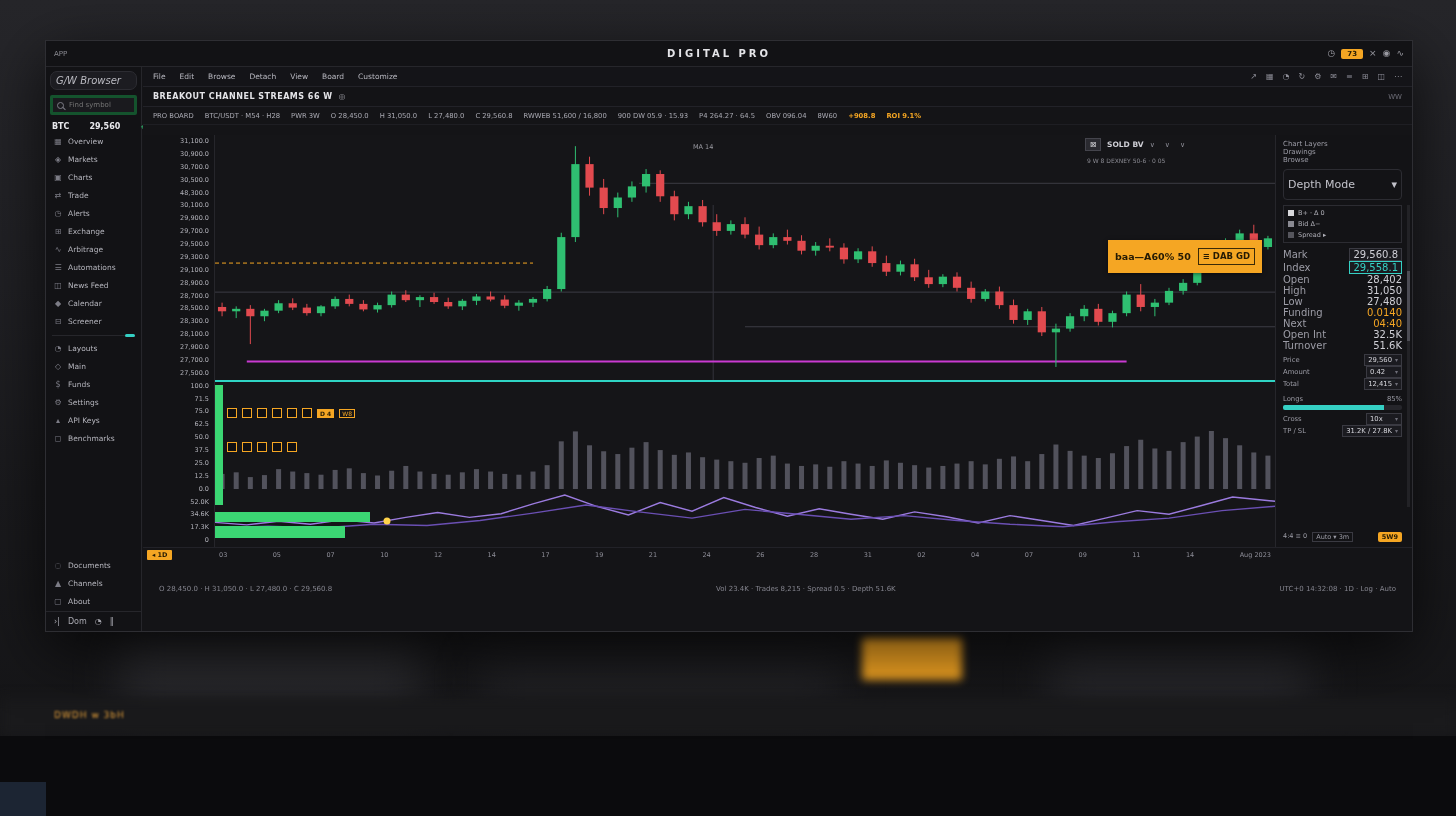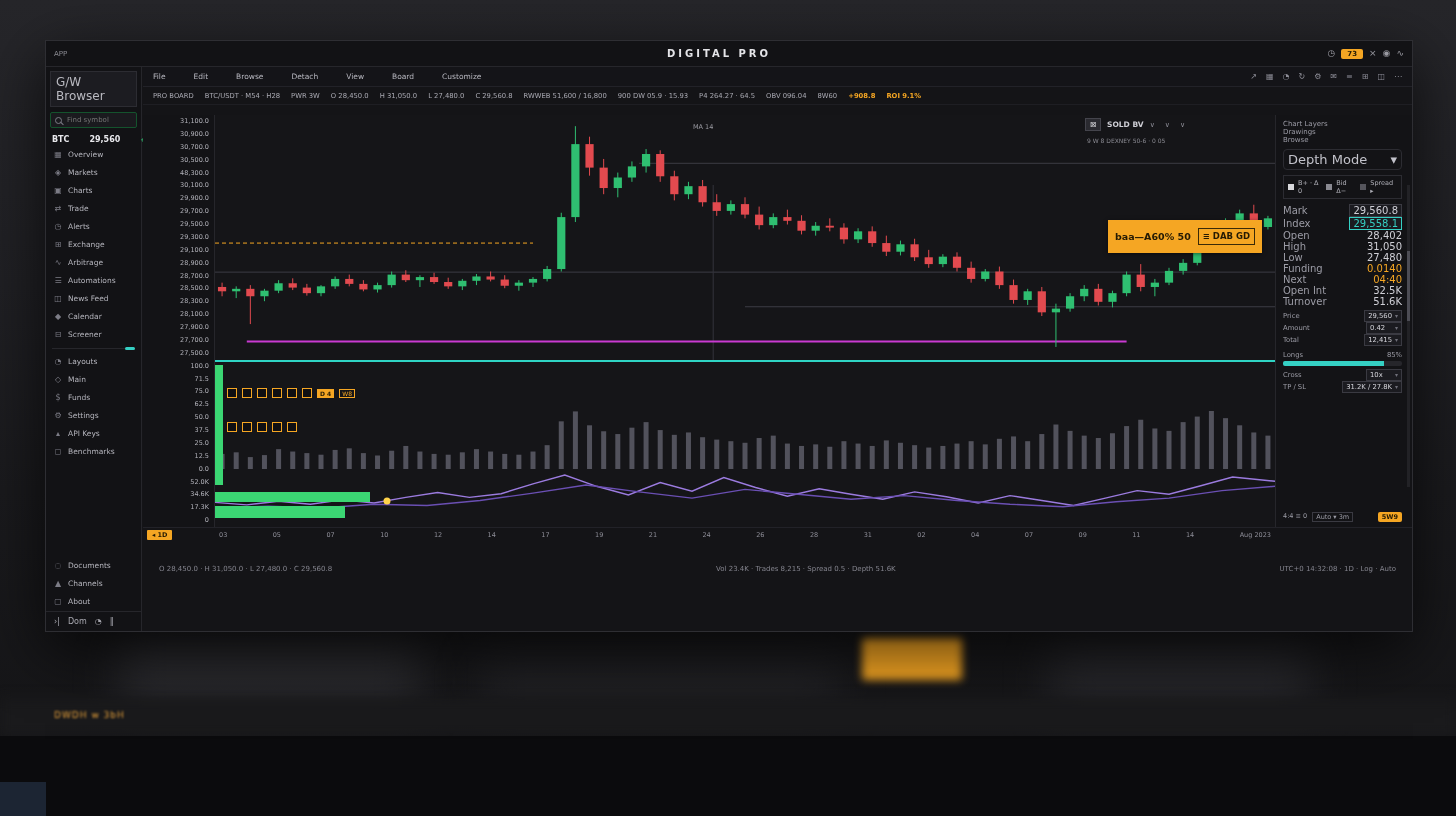--- a/index.html
+++ b/index.html
@@ -27,22 +27,22 @@
   .titlebar{position:absolute;top:0;left:0;right:0;height:26px;background:#121215;border-bottom:1px solid var(--line);
     display:flex;align-items:center;}
   .tb-left{font-size:7px;color:var(--txt-dim);padding-left:8px;width:110px;}
   .tb-title{flex:1;text-align:center;font-size:10px;letter-spacing:3px;color:#e4e4e8;font-weight:bold;text-transform:uppercase;}
   .tb-right{width:130px;display:flex;gap:6px;justify-content:flex-end;align-items:center;padding-right:8px;}
   .tb-icon{font-size:9px;color:#9a9aa2;cursor:pointer;line-height:1;}
   .tb-badge{background:var(--orange);color:#241a04;font-size:7px;font-weight:bold;padding:1px 6px;border-radius:2px;cursor:pointer;}
   
   .sidebar{position:absolute;left:0;top:26px;bottom:0;width:96px;background:#121215;border-right:1px solid var(--line);
     display:flex;flex-direction:column;}
-  .sb-tab{margin:4px 4px 2px;background:#1c1c21;border:1px solid #2c2c32;font-size:12px;color:#b9b9c0;padding:3px 5px;border-radius:0;cursor:pointer;}
-  .sb-search{margin:3px 4px;display:flex;align-items:center;background:#1a1a1e;border:1px solid #14532d;border-radius:2px;padding:2px 4px;gap:3px;}
+  .sb-tab{margin:4px 4px 2px;background:#1c1c21;border:1px solid #2c2c32;font-size:10px;color:#b9b9c0;padding:3px 5px;border-radius:7px;cursor:pointer;font-style:italic;}
+  .sb-search{margin:3px 4px;display:flex;align-items:center;background:#1a1a1e;border:3px solid #14532d;border-radius:2px;padding:2px 4px;gap:3px;}
   .sb-search input{flex:1;min-width:0;background:transparent;border:none;outline:none;color:#cfcfd6;font-size:7px;font-family:inherit;}
   .sb-search .mag{width:7px;height:7px;border:1px solid #7c7c86;border-radius:50%;position:relative;flex:none;}
   .sb-search .mag::after{content:"";position:absolute;width:4px;height:1px;background:#7c7c86;right:-3px;bottom:-1px;transform:rotate(45deg);}
   .sb-ticker{display:flex;gap:20px;align-items:baseline;margin:4px 6px 2px;font-size:8px;color:#e8e8ec;font-weight:bold;}
   .sb-ticker .chg{color:var(--green);font-size:6.5px;}
   .sb-item{display:flex;align-items:center;gap:5px;padding:5px 7px;font-size:7.5px;color:var(--txt);cursor:pointer;line-height:1;}
   .sb-item .ic{width:10px;font-size:8px;color:#7c7c86;text-align:center;flex:none;}
   .sb-sep{height:1px;background:var(--line);margin:4px 6px;position:relative;}
   .sb-sep i{position:absolute;right:0;top:-1px;width:10px;height:3px;background:var(--cyan);border-radius:2px;}
   .sb-bottom{margin-top:auto;}
@@ -79,22 +79,22 @@
     box-shadow:0 1px 4px rgba(0,0,0,.5);}
   .callout .tag{border:1px solid #3a2a08;padding:0 4px;font-size:8.5px;line-height:15px;}
   .chip-row{position:absolute;display:flex;gap:5px;z-index:5;align-items:center;}
   .chip{width:10px;height:10px;border:1.5px solid var(--orange);background:rgba(0,0,0,.25);cursor:pointer;}
   .chip-badge{background:var(--orange);color:#241a04;font-size:6px;font-weight:bold;padding:1px 3px;cursor:pointer;}
   .chip-tag{border:1.5px solid var(--orange);color:var(--orange);font-size:6px;padding:0 2px;cursor:pointer;}
   
   .rpanel{flex:1;border-left:1px solid var(--line);background:#131316;position:relative;
     padding:5px 10px 5px 7px;display:flex;flex-direction:column;gap:3px;overflow:hidden;}
   .rp-header{font-size:7px;color:#9c9ca6;}
-  .rp-sort{display:flex;justify-content:space-between;font-size:13px;color:#c2c2ca;border:1px solid #2c2c32;padding:2px 4px;border-radius:4px;cursor:pointer;margin-top:2px;}
-  .rp-legend{border:1px solid #2c2c32;padding:3px 4px;display:flex;flex-direction:row;gap:3px;margin:2px 0;}
+  .rp-sort{display:flex;justify-content:space-between;font-size:11px;color:#c2c2ca;border:1px solid #2c2c32;padding:8px 4px;border-radius:4px;cursor:pointer;margin-top:2px;}
+  .rp-legend{border:1px solid #2c2c32;padding:3px 4px;display:flex;flex-direction:column;gap:3px;margin:2px 0;}
   .rp-legend-item{display:flex;gap:4px;align-items:center;font-size:6.5px;color:#aeaeb6;cursor:pointer;}
   .rp-swatch{width:6px;height:6px;flex:none;}
   .rp-row{display:flex;justify-content:space-between;align-items:center;font-size:10px;color:#9c9ca6;min-height:10px;}
   .rp-row .v{color:#cfcfd6;}
   .rp-row .v.box{border:1px solid #3a3a42;padding:0 3px;background:#1b1b20;}
   .rp-row .v.cyan{border:1px solid var(--cyan);color:var(--cyan);padding:0 3px;background:#1b1b20;}
   .rp-row .v.orange{color:var(--orange);}
   .rp-input{display:flex;justify-content:space-between;align-items:center;font-size:6.8px;color:#9c9ca6;}
   .rp-input .ibox{border:1px solid #3a3a42;background:#1b1b20;color:#d6d6dc;padding:1px 3px;min-width:36px;display:flex;justify-content:space-between;gap:3px;cursor:text;}
   .ibox .st{color:#6e6e78;font-size:6px;cursor:pointer;}
@@ -246,21 +246,21 @@
     <div class="sb-footer" id="sb-footer">
         <span>›|</span>
         <span>Dom</span>
         <span>◔</span>
         <span>‖</span>
       </div>
   </aside>
 
   <div class="main">
     <div class="menubar">
-      <span id="menu-items" style="display:flex;gap:28px;text-align:center;">
+      <span id="menu-items" style="display:flex;gap:14px;text-align:center;">
           <span class="menu-item">File</span>
           <span class="menu-item">Edit</span>
           <span class="menu-item">Browse</span>
           <span class="menu-item">Detach</span>
           <span class="menu-item">View</span>
           <span class="menu-item">Board</span>
           <span class="menu-item">Customize</span>
         </span>
       <span class="menu-icons" id="menu-icons">
           <span class="menu-icon">↗</span>
@@ -269,20 +269,25 @@
           <span class="menu-icon">↻</span>
           <span class="menu-icon">⚙</span>
           <span class="menu-icon">✉</span>
           <span class="menu-icon">≡</span>
           <span class="menu-icon">⊞</span>
           <span class="menu-icon">◫</span>
           <span class="menu-icon">⋯</span>
         </span>
     </div>
 
+    <div class="tabsbar">
+      <span class="tabs-title">BREAKOUT CHANNEL STREAMS 66 W</span>
+      <span class="tabs-icon">◎</span>
+      <span class="tabs-right">WW</span>
+    </div>
 
     <div class="symbolbar" id="symbolbar">
         <span class="seg">PRO BOARD</span>
         <span class="seg">BTC/USDT · M54 · H28</span>
         <span class="seg">PWR 3W</span>
         <span class="seg">O 28,450.0</span>
         <span class="seg">H 31,050.0</span>
         <span class="seg">L 27,480.0</span>
         <span class="seg">C 29,560.8</span>
         <span class="seg">RWWEB 51,600 / 16,800</span>

